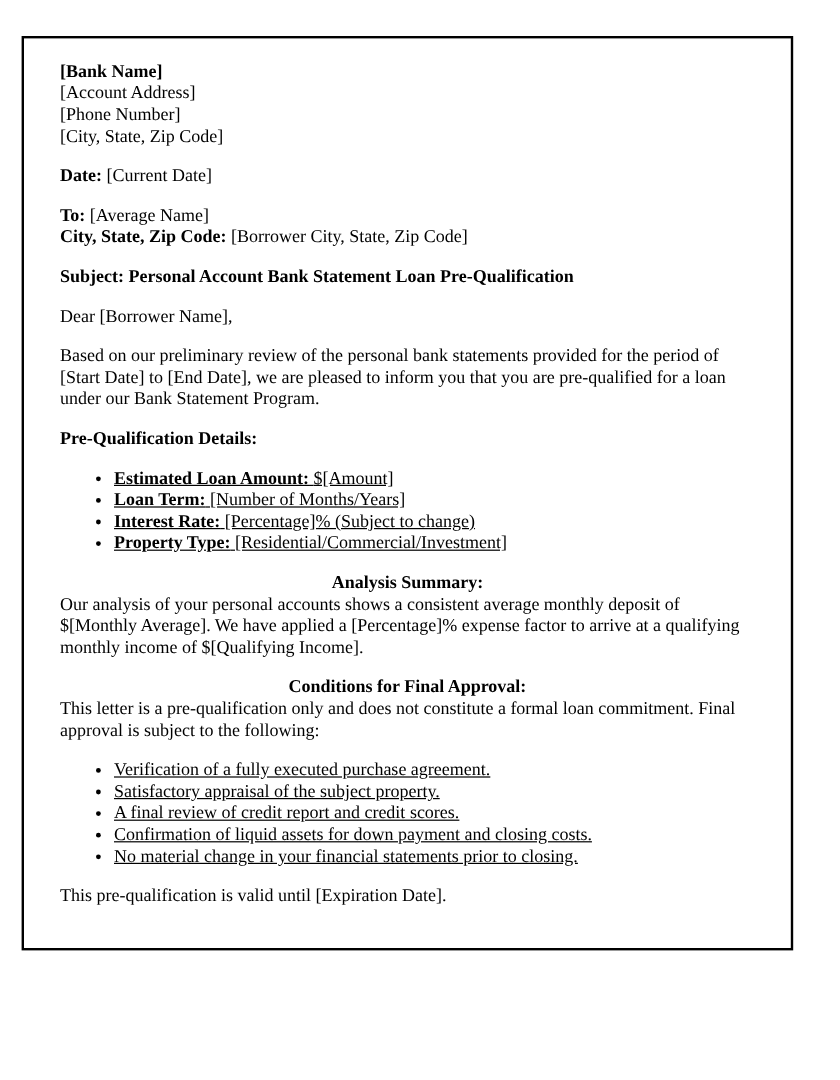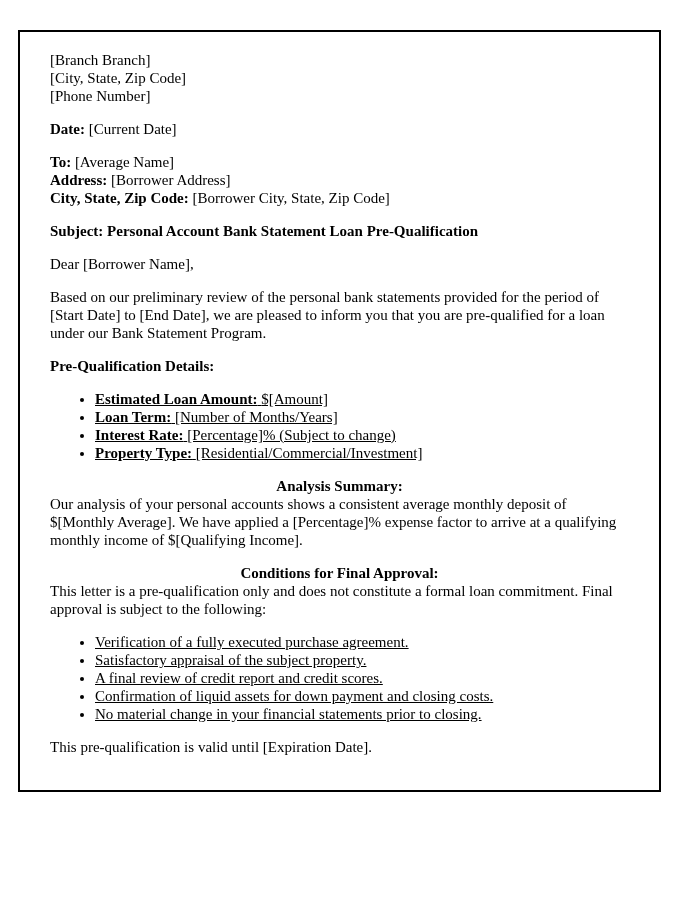--- a/index.html
+++ b/index.html
@@ -39,30 +39,30 @@
     list-style-type: disc;
   }
   li { margin: 0; padding: 0; text-decoration: underline; }
 </style>
 </head>
 <body>
 
 <div class="page">
 
   <div class="tight para">
-    <div>[Branch Branch]</div>
+    <div class="bold">[Bank Name]</div>
+    <div>[Account Address]</div>
+    <div>[Phone Number]</div>
     <div>[City, State, Zip Code]</div>
-    <div>[Phone Number]</div>
   </div>
 
   <p><span class="bold">Date:</span> <span>[Current Date]</span></p>
 
   <div class="tight para">
     <div><span class="bold">To:</span> <span>[Average Name]</span></div>
-    <div><span class="bold">Address:</span> <span>[Borrower Address]</span></div>
     <div><span class="bold">City, State, Zip Code:</span> <span>[Borrower City, State, Zip Code]</span></div>
   </div>
 
   <p class="bold">Subject: Personal Account Bank Statement Loan Pre-Qualification</p>
 
   <p>Dear [Borrower Name],</p>
 
   <p>Based on our preliminary review of the personal bank statements provided for the period of [Start Date] to [End Date], we are pleased to inform you that you are pre-qualified for a loan under our Bank Statement Program.</p>
 
   <p class="bold">Pre-Qualification Details:</p>

